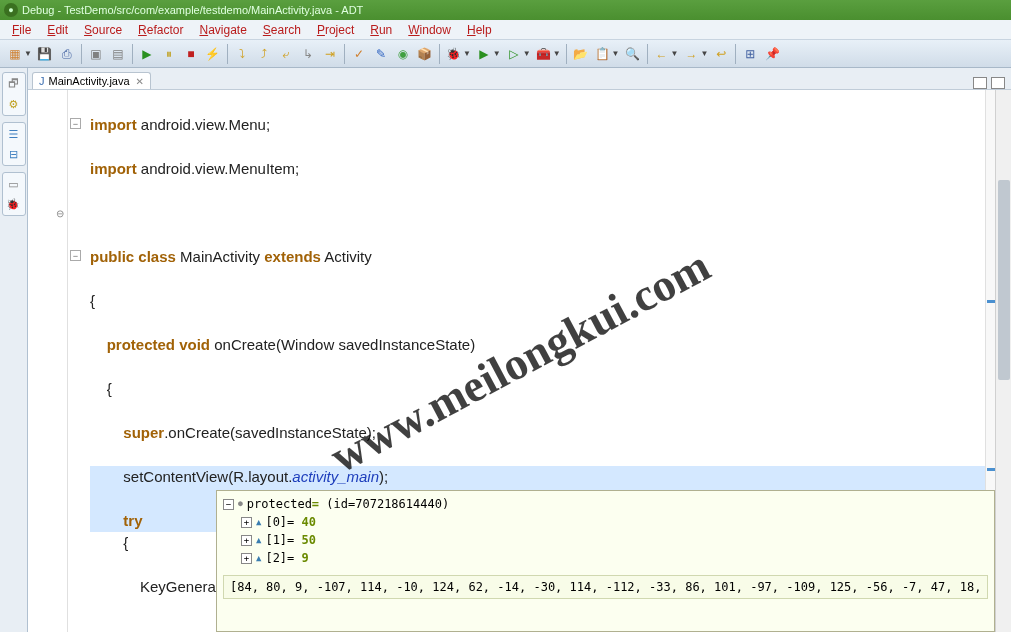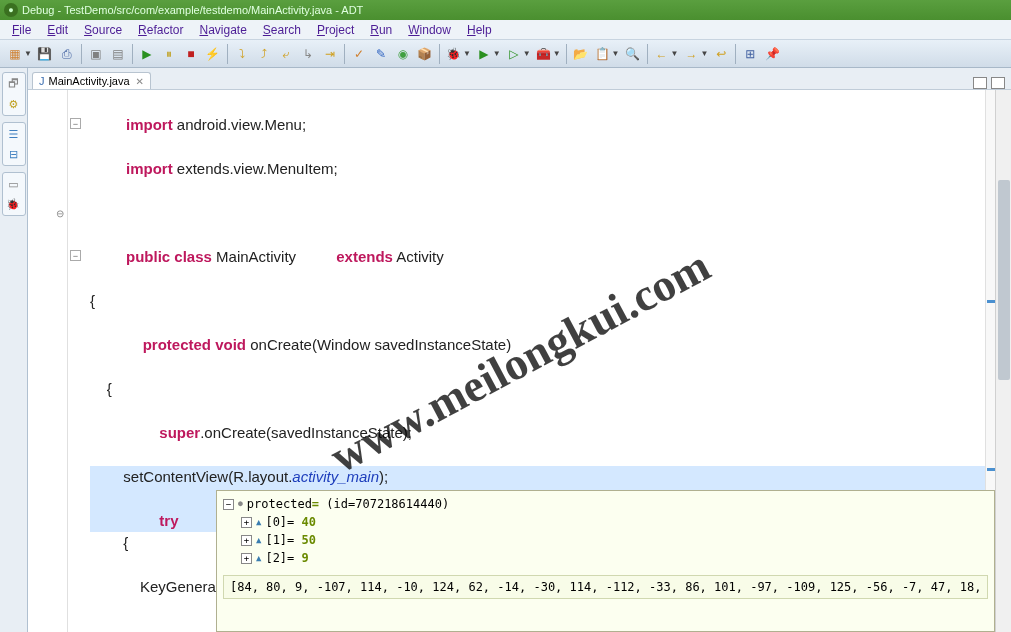--- a/index.html
+++ b/index.html
@@ -2,21 +2,21 @@
 <html><head>
 <meta charset="utf-8">
 <style>
 * { margin: 0; padding: 0; box-sizing: border-box; }
 body { font-family: "Segoe UI", Tahoma, sans-serif; font-size: 12px; background: #f0f0f0; overflow: hidden; width: 1011px; height: 632px; }
 
 .titlebar { background: linear-gradient(#5a9f3f, #4a8f2f); height: 20px; display: flex; align-items: center; padding: 0 4px; color: #e0ffe0; font-size: 11px; }
 .titlebar .icon { width: 14px; height: 14px; background: #3a7020; border-radius: 50%; margin-right: 4px; display: inline-flex; align-items: center; justify-content: center; color: #cfc; font-size: 9px; }
 
 .menubar { background: #eef3f8; height: 20px; display: flex; align-items: center; padding: 0 4px; border-bottom: 1px solid #c8d4e0; }
-.menubar .mitem { padding: 0 8px; color: #4c1d95; cursor: pointer; font-size: 12px; }
+.menubar .mitem { padding: 0 8px; color: #b91c1c; cursor: pointer; font-size: 12px; }
 .menubar .mitem:first-letter { text-decoration: underline; }
 
 .toolbar { background: linear-gradient(#e8f0f8, #d0dce8); height: 28px; display: flex; align-items: center; padding: 0 4px; border-bottom: 1px solid #a8b8c8; }
 .tbtn { width: 20px; height: 20px; margin: 0 1px; display: inline-flex; align-items: center; justify-content: center; cursor: pointer; border-radius: 2px; }
 .tsep { width: 1px; height: 20px; background: #a0b0c0; margin: 0 3px; }
 .tdrop { font-size: 8px; color: #444; margin-left: -2px; margin-right: 2px; }
 
 .main-area { display: flex; height: calc(100% - 68px); }
 
 .left-trim { width: 28px; background: #e8eef4; border-right: 1px solid #b0c0d0; display: flex; flex-direction: column; align-items: center; padding-top: 4px; gap: 2px; }
@@ -28,21 +28,21 @@
 .tab { background: #fff; border: 1px solid #b8c4d0; border-bottom: none; border-radius: 3px 3px 0 0; padding: 2px 6px; display: flex; align-items: center; gap: 4px; font-size: 11px; cursor: pointer; }
 .tab .ticon { color: #3a6db0; font-size: 11px; }
 .tab .tclose { color: #888; font-size: 10px; margin-left: 2px; }
 .tab-right { margin-left: auto; margin-right: 6px; display: flex; gap: 4px; align-items: center; }
 .tab-right .wbtn { width: 14px; height: 12px; border: 1px solid #888; cursor: pointer; }
 
 .code-wrap { flex: 1; display: flex; overflow: hidden; position: relative; }
 .gutter { width: 40px; background: #fff; border-right: 1px solid #e0e0e0; }
 .gut-mark { position: absolute; left: 28px; font-size: 10px; color: #888; }
 .code { flex: 1; padding: 2px 0 0 22px; font-family: "Segoe UI", Consolas, sans-serif; font-size: 15px; line-height: 22px; color: #222; position: relative; white-space: pre; overflow: hidden; }
-.code .kw { color: #be185d; font-weight: bold; margin-left: 36px; }
+.code .kw { color: #a16207; font-weight: bold; }
 .code .ann { color: #888; }
 .code .str { color: #1e3ebc; }
 .code .ital { color: #1e3ebc; font-style: italic; }
 .code .hilite { background: #d4e8ff; display: inline-block; width: 100%; }
 
 .ruler { position: absolute; top: 0; right: 16px; width: 10px; height: 100%; background: #f8f8f8; border-left: 1px solid #e0e0e0; }
 .ruler-mark { position: absolute; right: 0; width: 8px; height: 3px; background: #4a90d0; }
 .scrollbar-v { position: absolute; top: 0; right: 0; width: 16px; height: 100%; background: #f0f0f0; border-left: 1px solid #d0d0d0; }
 .scrollbar-v .thumb { position: absolute; top: 90px; left: 2px; width: 12px; height: 200px; background: #c0c8d0; border-radius: 2px; }
 
@@ -158,21 +158,21 @@
         <span class="wbtn" style="background:#fff"></span>
       </div>
     </div>
 
     <div class="code-wrap">
       <div class="gutter">
         <span class="gut-mark" style="top:118px">⊖</span>
       </div>
       <div class="code">
 <div style="position:relative"><span class="fold-minus" style="top:4px">−</span><span class="kw">import</span><span> android.view.Menu;</span></div>
-<div><span class="kw">import</span><span> extends.view.MenuItem;</span></div>
+<div><span class="kw">import</span><span> android.view.MenuItem;</span></div>
 <div>&nbsp;</div>
 <div style="position:relative"><span class="fold-minus" style="top:4px">−</span><span class="kw">public class</span><span> MainActivity </span><span class="kw">extends</span><span> Activity</span></div>
 <div>{</div>
 <div>    <span class="kw">protected void</span><span> onCreate(Window savedInstanceState)</span></div>
 <div>    <span>{</span></div>
 <div>        <span class="kw">super</span><span>.onCreate(savedInstanceState);</span></div>
 <div class="hilite">        <span>setContentView(R.layout.</span><span class="ital">activity_main</span><span>);</span></div>
 <div class="hilite">&nbsp;</div>
 <div class="hilite">        <span class="kw">try</span></div>
 <div>        <span>{</span></div>

